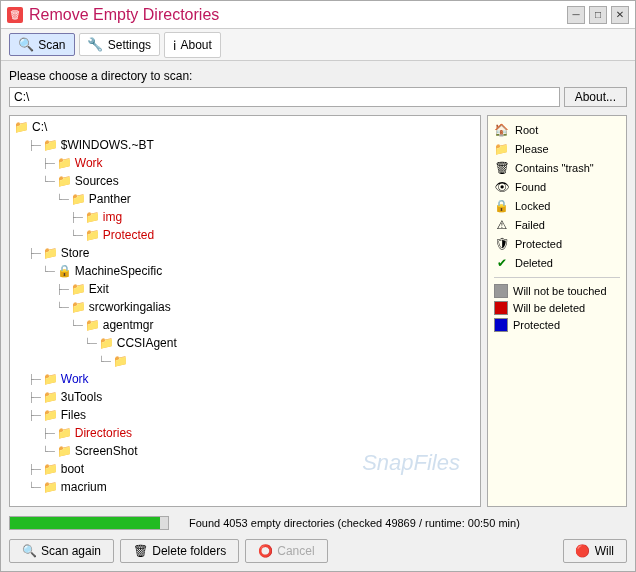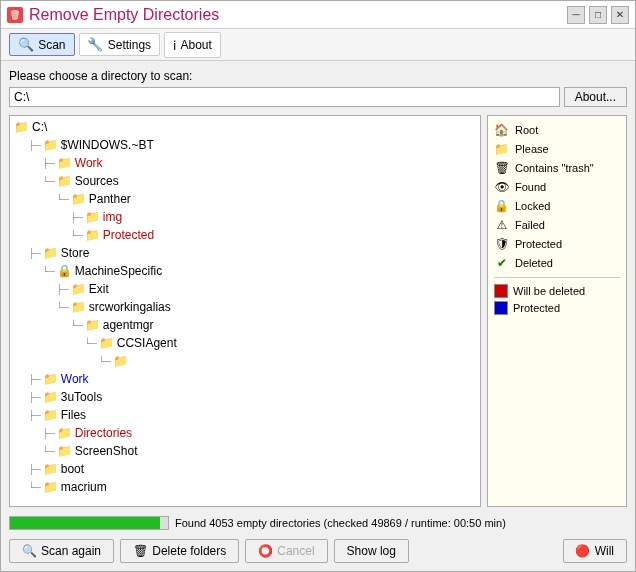--- a/index.html
+++ b/index.html
@@ -165,21 +165,21 @@
     .legend-divider { border-top: 1px solid #ccc; margin: 6px 0; }
 
     .legend-color-box {
       width: 14px; height: 14px; border: 1px solid #888; flex-shrink: 0;
     }
 
     .progress-bar-area {
       height: 20px;
       display: flex;
       align-items: center;
-      gap: 6px;
+      gap: 20px;
       margin-top: 6px;
     }
     .progress-bar-outer {
       flex: 0 0 160px;
       height: 14px;
       border: 1px solid #aaa;
       background: #ddd;
     }
     .progress-bar-inner {
       height: 100%;
@@ -409,20 +409,21 @@
             <span class="tree-label">boot</span>
           </div>
 
           <div class="tree-item">
             <span style="padding-left:14px;"></span>
             <span style="color:#888;font-size:9px;">└─</span>
             <span class="tree-icon">📁</span>
             <span class="tree-label">macrium</span>
           </div>
         </div>
+        <div class="watermark">SnapFiles</div>
       </div>
 
       <div class="legend-panel">
         <div class="legend-item">
           <span class="legend-icon">🏠</span>
           <span>Root</span>
         </div>
         <div class="legend-item">
           <span class="legend-icon">📁</span>
           <span>Please</span>
@@ -447,20 +448,24 @@
           <span class="legend-icon">🛡</span>
           <span>Protected</span>
         </div>
         <div class="legend-item">
           <span class="legend-icon" style="color:green;">✔</span>
           <span>Deleted</span>
         </div>
 
         <div class="legend-divider"></div>
 
+        <div class="legend-item">
+          <div class="legend-color-box" style="background:#999;"></div>
+          <span>Will not be touched</span>
+        </div>
         <div class="legend-item">
           <div class="legend-color-box" style="background:#cc0000;"></div>
           <span>Will be deleted</span>
         </div>
         <div class="legend-item">
           <div class="legend-color-box" style="background:#0000cc;"></div>
           <span>Protected</span>
         </div>
       </div>
     </div>
@@ -478,22 +483,19 @@
         <span>Scan again</span>
       </button>
       <button class="footer-btn">
         <span>🗑</span>
         <span>Delete folders</span>
       </button>
       <button class="footer-btn disabled">
         <span>⭕</span>
         <span>Cancel</span>
       </button>
-      <button class="footer-btn">
-        <span>Show log</span>
-      </button>
       <button class="footer-btn exit" style="margin-left:auto;">
         <span>🔴</span>
         <span>Will</span>
       </button>
     </div>
   </div>
 </div>
 
 </body></html>

